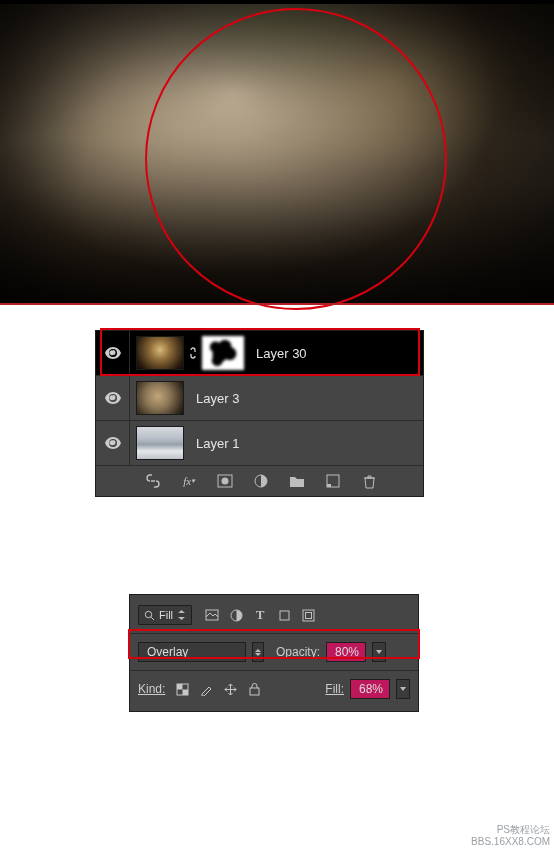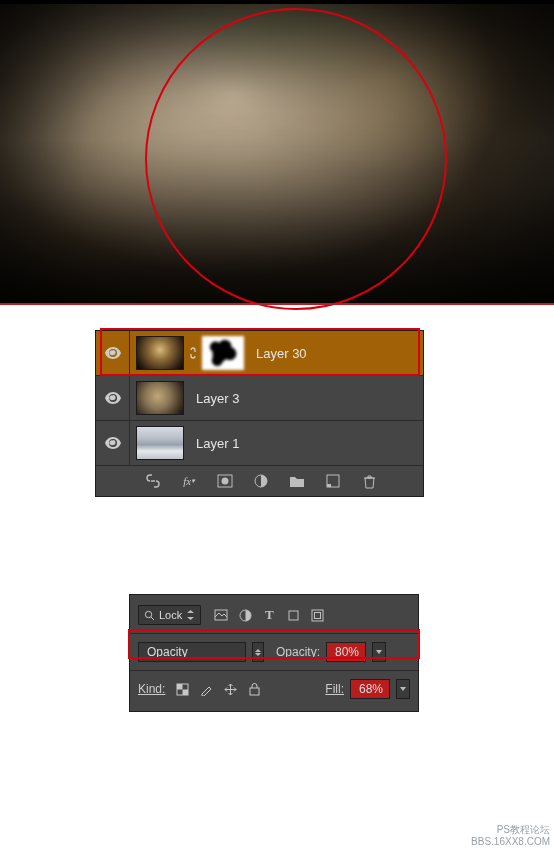--- a/index.html
+++ b/index.html
@@ -67,21 +67,21 @@
     border: 1px solid #1e1e1e;
   }
   .layer-row {
     display: flex;
     align-items: center;
     height: 45px;
     border-bottom: 1px solid #2b2b2b;
     padding: 0 6px 0 0;
   }
   .layer-row.selected {
-    background: #a16207;
+    background: #000000;
   }
   .vis-cell {
     width: 34px;
     height: 100%;
     display: flex;
     align-items: center;
     justify-content: center;
     border-right: 1px solid #2b2b2b;
   }
   .eye-icon svg { display: block; }
@@ -201,21 +201,21 @@
   }
   .stepper-btn {
     width:12px;height:20px;background:#3a3a3a;border:1px solid #1e1e1e;
     display:flex;flex-direction:column;justify-content:center;align-items:center;gap:1px;
   }
   .stepper-btn .tri{width:0;height:0;border-left:3px solid transparent;border-right:3px solid transparent;}
   .tri.up{border-bottom:3px solid #bbb;}
   .tri.dn{border-top:3px solid #bbb;}
   .lbl { color:#ccc;text-decoration:underline; }
   .pct-box {
-    background:#b91c1c;border:1px solid #1e1e1e;height:20px;
+    background:#be185d;border:1px solid #1e1e1e;height:20px;
     padding:0 6px;display:flex;align-items:center;color:#ddd;
     min-width:40px;justify-content:flex-end;
   }
   .drop-btn {
     width:14px;height:20px;background:#3a3a3a;border:1px solid #1e1e1e;
     display:flex;align-items:center;justify-content:center;
   }
   .drop-btn .tri{width:0;height:0;border-left:3px solid transparent;border-right:3px solid transparent;border-top:4px solid #bbb;}
 
   .lock-strip { display:flex; gap:6px; align-items:center; margin-left:2px; }
@@ -339,21 +339,21 @@
 <div class="opts-panel">
 
   <div class="opts-row">
     <div class="search-pill">
       <span class="mag">
         <svg width="11" height="11" viewBox="0 0 11 11">
             <circle cx="4.5" cy="4.5" r="3.2" stroke="#c8c8c8" fill="none"></circle>
             <line x1="7" y1="7" x2="10" y2="10" stroke="#c8c8c8"></line>
           </svg>
       </span>
-      <span style="font-size:11px;color:#ddd;">Lock</span>
+      <span style="font-size:11px;color:#ddd;">Fill</span>
       <span class="arrow">
         <svg width="7" height="10" viewBox="0 0 7 10">
             <path fill="#bbb" d="M3.5 0L7 3H0zM3.5 10L0 7h7z"></path>
           </svg>
       </span>
     </div>
     <div class="filter-strip">
       <span class="f">
           <svg width="14" height="12" viewBox="0 0 14 12">
             <rect x="1" y="1" width="12" height="10" stroke="#c2c2c2" fill="none"></rect>
@@ -378,21 +378,21 @@
             <rect x="3.5" y="3.5" width="6" height="6" stroke="#c2c2c2" fill="none"></rect>
           </svg>
         </span>
     </div>
   </div>
 
   <div class="divider"></div>
 
   <div class="opts-row">
     <div class="blend-select">
-      <span>Opacity</span>
+      <span>Overlay</span>
     </div>
     <div class="stepper-btn">
       <div class="tri up"></div>
         <div class="tri dn"></div>
     </div>
     <span class="lbl" style="margin-left:6px;">Opacity:</span>
     <div class="pct-box">
       <span>80%</span>
     </div>
     <div class="drop-btn">

